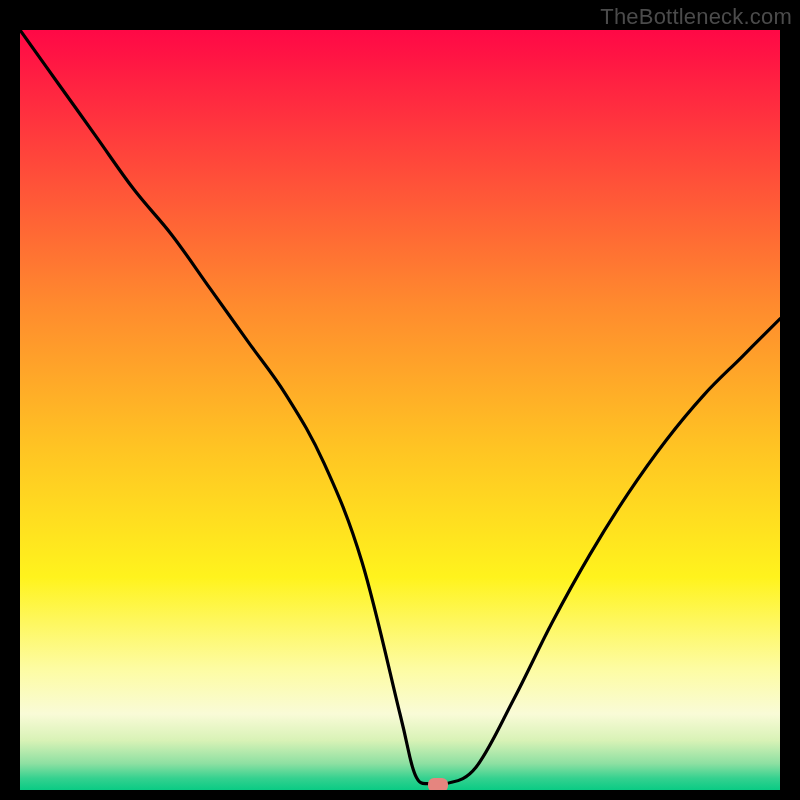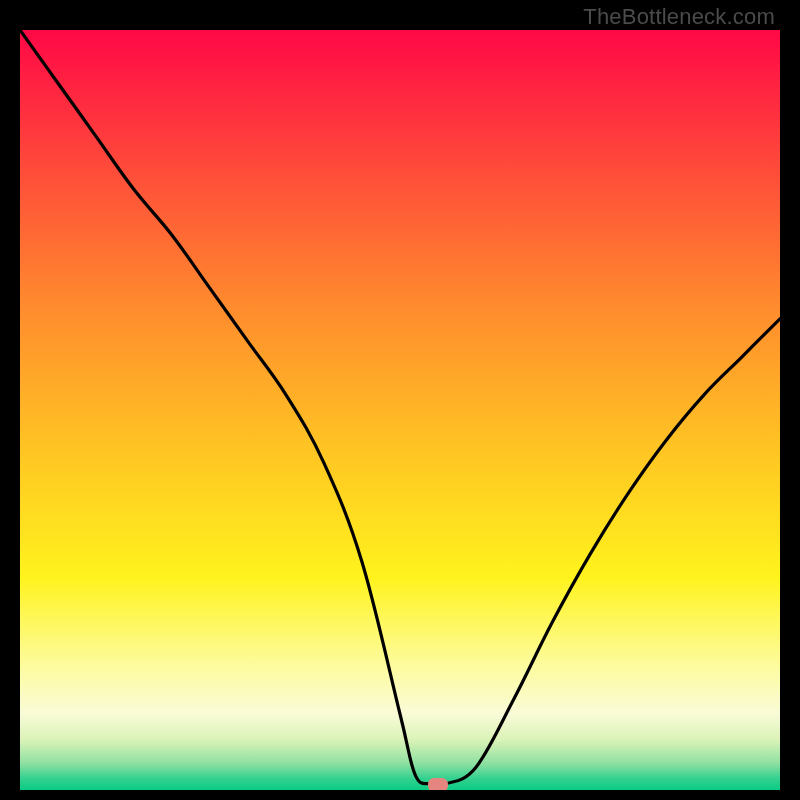--- a/index.html
+++ b/index.html
@@ -13,21 +13,21 @@
   }
   .container {
     position: relative;
     width: 800px;
     height: 800px;
     background: #000000;
   }
   .attribution {
     position: absolute;
     top: 4px;
-    right: 25px;
+    right: 8px;
     color: #4b4b4b;
     font-size: 22px;
     font-weight: 500;
     letter-spacing: 0.2px;
     z-index: 5;
   }
   .plot {
     position: absolute;
     left: 20px;
     top: 30px;

